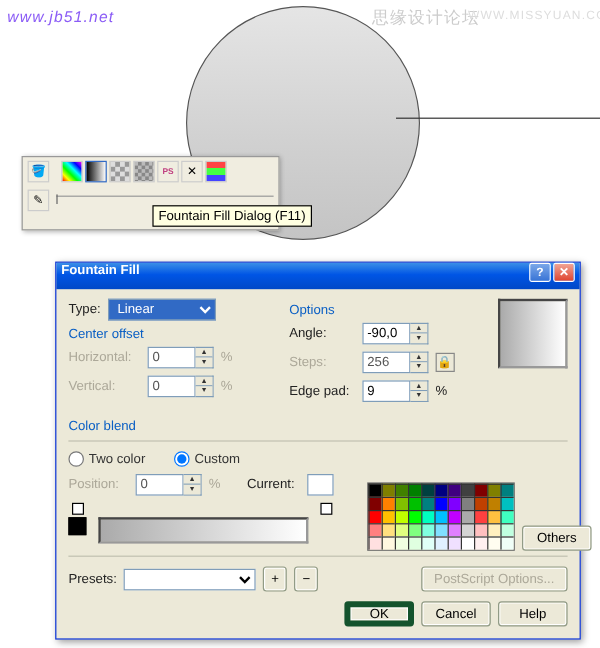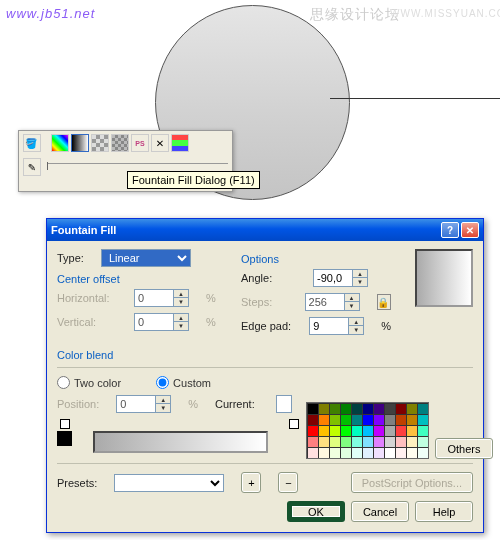--- a/index.html
+++ b/index.html
@@ -6,26 +6,26 @@
 body{width:500px;height:540px;background:#fff;position:relative;overflow:hidden}
 .watermark{position:absolute;color:#8b5cf6;font-size:13px;letter-spacing:1px}
 .circle{position:absolute;left:155px;top:5px;width:195px;height:195px;border-radius:50%;border:1px solid #555;background:linear-gradient(180deg,#e5e5e5,#d0d0d0 60%,#c4c4c4)}
 .hline{position:absolute;left:330px;top:98px;width:170px;height:1px;background:#333}
 .toolbar{position:absolute;left:18px;top:130px;width:215px;height:62px;background:#f0ede0;border:1px solid #999;box-shadow:1px 1px 4px rgba(0,0,0,.3)}
 .toolbar-row{display:flex;align-items:center;padding:3px 4px;gap:2px}
 .tb-btn{width:18px;height:18px;border:1px solid #ccc;background:#f0ede0;display:flex;align-items:center;justify-content:center;font-size:10px}
 .tb-btn.sel{border:1px solid #316ac5;background:#c1d2ee}
 .tooltip{position:absolute;left:108px;top:40px;background:#ffffe1;border:1px solid #000;padding:2px 4px;font-size:11px;white-space:nowrap}
 .dialog{position:absolute;left:46px;top:218px;width:438px;height:315px;background:#ece9d8;border:1px solid #0831d9;box-shadow:2px 2px 6px rgba(0,0,0,.4)}
-.titlebar{height:22px;background:linear-gradient(180deg,#3b8fe7,#0055e5 45%,#0048c7);display:flex;align-items:center;justify-content:space-between;padding:0 4px;color:#fff;font-weight:bold;font-size:12px}
+.titlebar{height:22px;background:linear-gradient(180deg,#3b8fe7,#0055e5 45%,#0048c7);display:flex;align-items:flex-start;justify-content:space-between;padding:0 4px;color:#fff;font-weight:bold;font-size:12px}
 .winbtns{display:flex;gap:2px}
 .winbtn{width:18px;height:16px;background:linear-gradient(180deg,#7ba7e8,#3874d6);border:1px solid #fff;border-radius:2px;color:#fff;display:flex;align-items:center;justify-content:center;font-size:10px;font-weight:bold}
 .winbtn.close{background:linear-gradient(180deg,#f0a494,#e04530)}
 .body{padding:8px 10px;color:#333}
-.row{display:flex;align-items:center;margin-bottom:6px;gap:17px}
+.row{display:flex;align-items:center;margin-bottom:6px;gap:6px}
 .lbl{color:#222}
 .lbl.dis{color:#aca899}
 select,input[type=text]{border:1px solid #7f9db9;background:#fff;height:18px;padding:0 3px;font-size:11px}
 select.hl{background:#316ac5;color:#fff}
 .grouptitle{color:#0a5fc4;margin:4px 0 4px 0}
 .sectionline{border-bottom:1px solid #c0c0b0;margin:6px 0 8px 0}
 .cols{display:flex;gap:14px}
 .col{flex:0 0 auto}
 .spin{display:flex}
 .spin input{width:40px}
@@ -173,21 +173,21 @@
         <div class="row">
           <span class="lbl dis" style="width:50px">Position:</span>
           <div class="spin">
               <input type="text" disabled="" value="0" style="">
               <div class="spinbtns">
                 <div>▲</div>
                 <div>▼</div>
               </div>
             </div>
           <span class="lbl dis">%</span>
-          <span class="lbl" style="margin-left:0">Current:</span>
+          <span class="lbl" style="margin-left:16px">Current:</span>
           <div style="width:22px;height:18px;border:1px solid #7f9db9;background:#fff;margin-left:4px"></div>
         </div>
         <div class="row" style="align-items:flex-start;margin-top:4px">
           <div style="display:flex;flex-direction:column;align-items:center">
             <div style="width:10px;height:10px;border:1px solid #000;background:#fff;margin-bottom:2px"></div>
             <div class="bigswatch"></div>
           </div>
           <div style="margin:0 4px;display:flex;flex-direction:column;align-items:center">
              <div style="height:12px"></div>
              <div class="gradientbar"></div>

